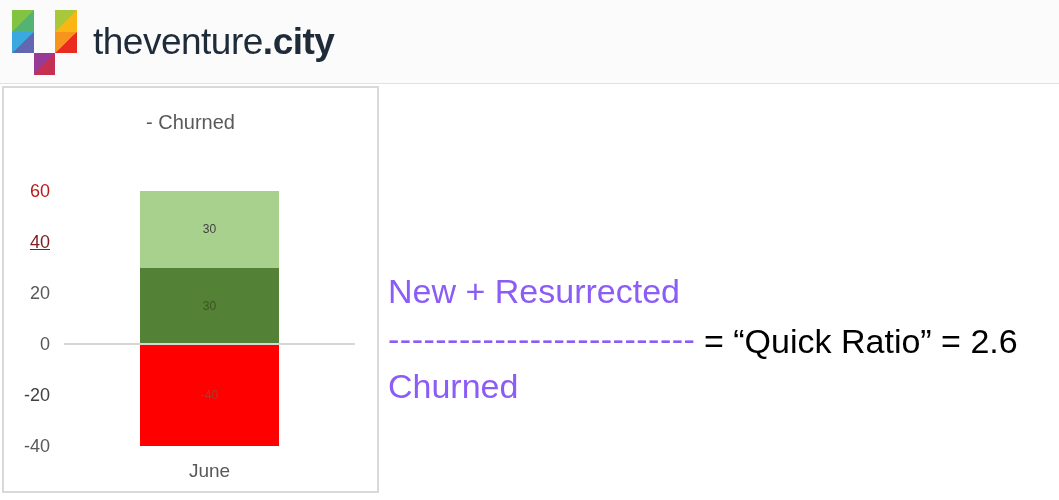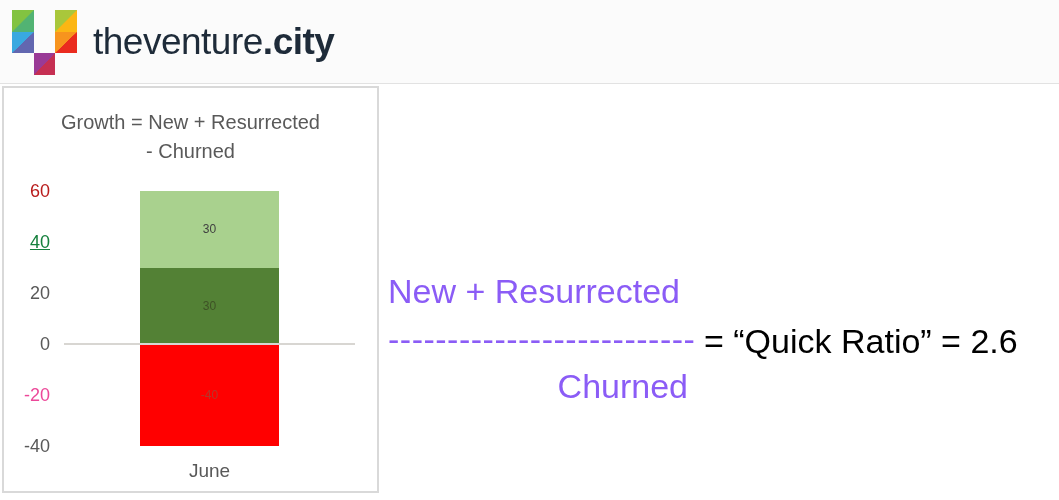--- a/index.html
+++ b/index.html
@@ -65,21 +65,21 @@
   .xcat {
     position: absolute; left: 136px; top: 372px; width: 139px;
     text-align: center;
     color: #595959; font-size: 19px;
   }
 
   
   .fraction { position: absolute; left: 388px; top: 268px; width: 300px; color: #8b5cf6; }
   .numerator   { font-size: 34px; line-height: 46px; white-space: nowrap; }
   .dash-line   { font-size: 34px; line-height: 50px; white-space: nowrap; letter-spacing: 0.5px; }
-  .denominator { font-size: 34px; line-height: 44px; text-align: right; }
+  .denominator { font-size: 34px; line-height: 44px; text-align: left; }
   .equals-part {
     position: absolute; left: 704px; top: 316px;
     font-size: 34px; line-height: 50px; color: #000;
     white-space: nowrap;
   }
 </style>
 </head>
 <body>
 
 <div class="header">
@@ -90,30 +90,29 @@
       <div class="logo-sq sq3" style="background: linear-gradient(to right bottom, rgb(57, 169, 224) 49.5%, rgb(98, 103, 176) 50.5%);"></div>
       <div class="logo-sq sq4" style="background: linear-gradient(to right bottom, rgb(247, 148, 30) 49.5%, rgb(234, 43, 31) 50.5%);"></div>
       <div class="logo-sq sq5" style="background: linear-gradient(to right bottom, rgb(153, 58, 150) 49.5%, rgb(197, 47, 82) 50.5%);"></div>
     </div>
     <div class="wordmark"><span>theventure</span><span class="bold">.city</span></div>
   </div>
 </div>
 
 <div class="chart-panel">
   <div class="chart-title">
-    <div>Growth = New + Resurrected</div>
     <div>- Churned</div>
   </div>
   <div class="plot" id="plot">
     <div class="zero-line"></div>
   <div class="ytick" style="top: 92px; color: #b91c1c;">60</div>
-      <div class="ytick" style="top: 143px; color: #15803d; text-decoration: underline;">40</div>
+      <div class="ytick" style="top: 143px; color: #7f1d1d; text-decoration: underline;">40</div>
       <div class="ytick" style="top: 194px; color: rgb(89, 89, 89); text-align: right;">20</div>
       <div class="ytick" style="top: 245px; color: rgb(89, 89, 89);">0</div>
-      <div class="ytick" style="top: 296px; color: #ec4899;">-20</div>
+      <div class="ytick" style="top: 296px; color: #404040;">-20</div>
       <div class="ytick" style="top: 347px; color: rgb(89, 89, 89);">-40</div>
       <div class="segment" style="top: 103px; height: 76.5px; background: rgb(169, 209, 142);">
         <div class="seg-label" style="color: rgb(64, 64, 64);">30</div>
       </div>
       <div class="segment" style="top: 179.5px; height: 76.5px; background: rgb(83, 129, 53);">
         <div class="seg-label" style="color: rgb(62, 82, 38);">30</div>
       </div>
       <div class="segment" style="top: 256px; height: 102px; background: rgb(255, 0, 0);">
         <div class="seg-label" style="color: rgb(181, 55, 43);">-40</div>
       </div>

